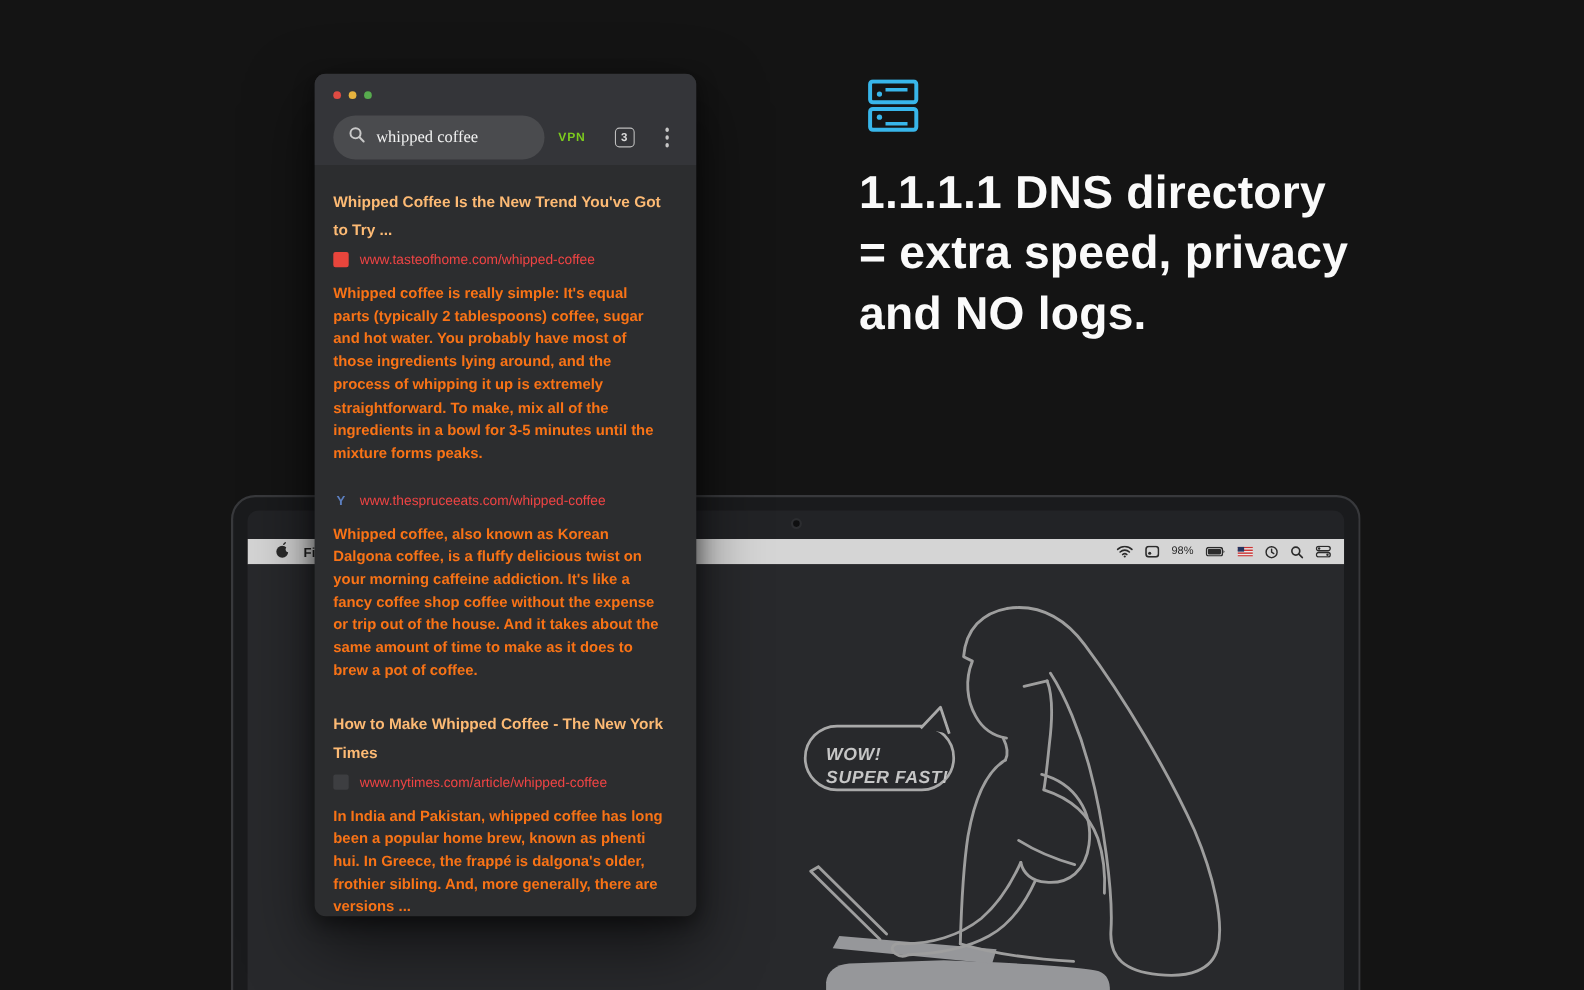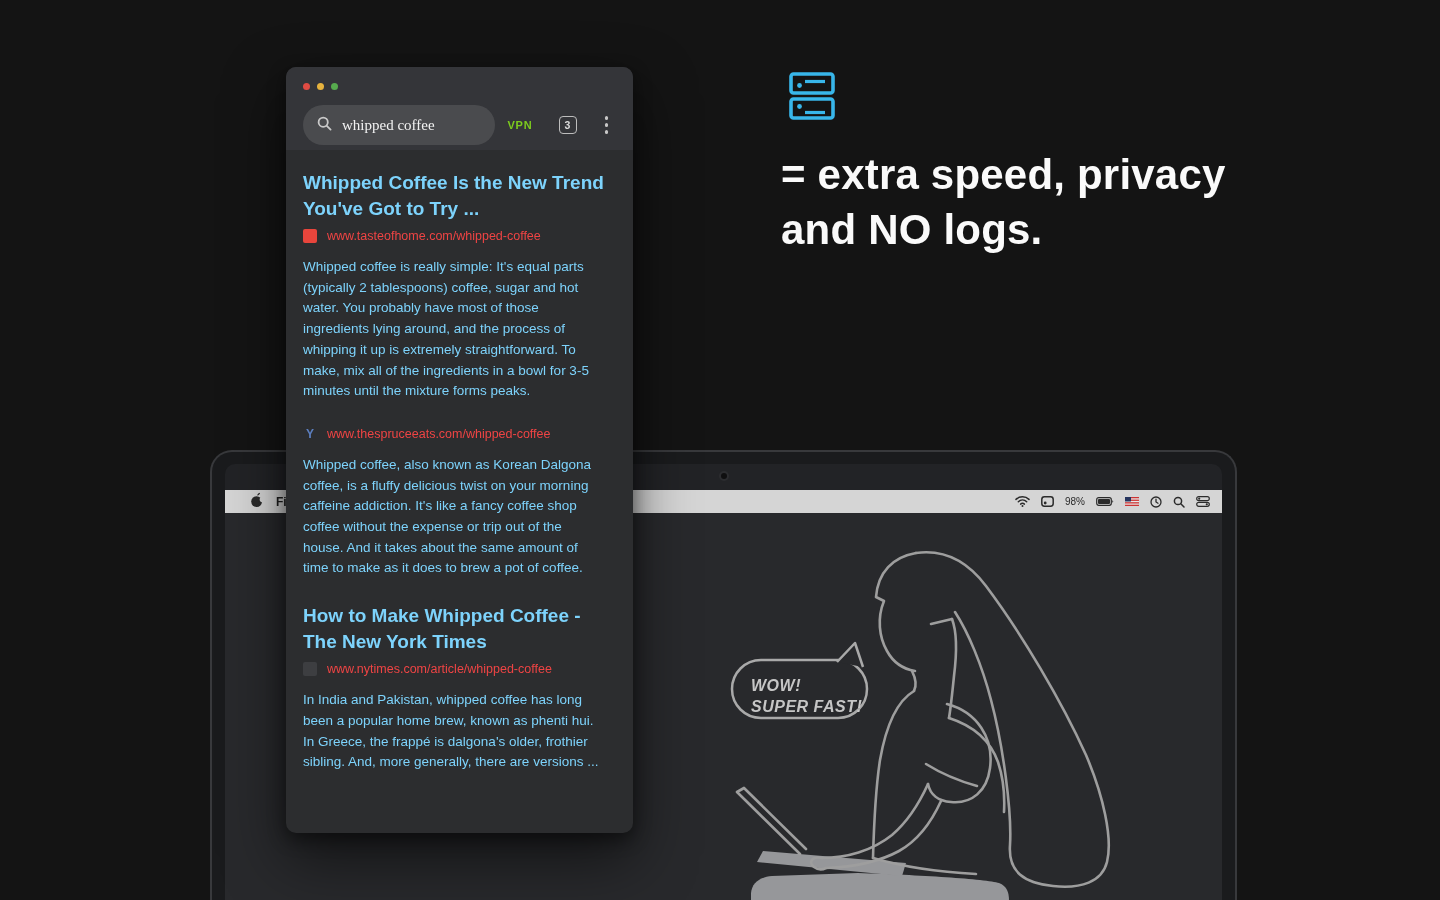--- a/index.html
+++ b/index.html
@@ -50,31 +50,31 @@
                   font-size:15px; width:140px; font-family:Liberation Serif, serif; }
   .hdr-right { margin-left:auto; display:flex; align-items:center; gap:26px; padding-right:6px; }
   .vpn { color:#7ccb1e; font-size:11px; font-weight:700; letter-spacing:0.8px; }
   .tabbox { width:18px; height:18px; border:1.8px solid #bdbdbd; border-radius:4px;
             color:#dcdcdc; font-size:10.5px; font-weight:700; display:flex;
             align-items:center; justify-content:center; }
   .kebab { display:flex; flex-direction:column; gap:3.5px; padding:2px; }
   .kebab i { width:3.5px; height:3.5px; border-radius:50%; background:#c7c7c7; display:block; }
 
   .results { padding:20px 13px 0 17px; }
-  .r-title { font-size:19px; line-height:26px; font-weight:700; color:#7dd3fc;
+  .r-title { font-size:14px; line-height:26px; font-weight:700; color:#fdba74;
              margin-bottom:6px; max-width:302px; }
   .r-urlrow { display:flex; align-items:center; gap:10px; height:16px; margin-bottom:13px; }
   .fav { width:14px; height:14px; border-radius:2px; flex:0 0 auto; display:flex;
          align-items:center; justify-content:center; font-size:12px; font-weight:700; }
   .fav-toh { background:#e8453c; }
   .fav-spruce { background:transparent; color:#5c7fc0; }
   .fav-nyt { background:#3d3e41; }
   .r-url { font-size:12.5px; color:#ef4444; }
-  .r-desc { font-size:13.5px; line-height:20.7px; color:#7dd3fc; margin-bottom:24px;
-            max-width:302px; }
+  .r-desc { font-size:13.5px; line-height:20.7px; color:#f97316; margin-bottom:24px;
+            max-width:302px;font-weight:bold; }
 </style>
 </head>
 <body>
 
 <div class="stage">
 
   <div class="laptop">
     <div class="webcam"></div>
     <div class="screen">
 
@@ -183,20 +183,21 @@
       <svg width="48" height="50" viewBox="0 0 48 50" fill="none">
         <rect x="2" y="2" width="42" height="19" rx="2.5" stroke="#38b6ea" stroke-width="3.6"></rect>
         <circle cx="10.5" cy="13.5" r="2.4" fill="#38b6ea"></circle>
         <path d="M16 9.5 L36 9.5" stroke="#38b6ea" stroke-width="3.2"></path>
         <rect x="2" y="27" width="42" height="19" rx="2.5" stroke="#38b6ea" stroke-width="3.6"></rect>
         <circle cx="10.5" cy="34.5" r="2.4" fill="#38b6ea"></circle>
         <path d="M16 40.5 L36 40.5" stroke="#38b6ea" stroke-width="3.2"></path>
       </svg>
     </span>
     <div class="hero-heading">
+      <div>1.1.1.1 DNS directory</div>
       <div>= extra speed, privacy</div>
       <div>and NO logs.</div>
     </div>
   </div>
 
   <div class="panel">
     <div class="panel-header">
       <div class="win-dots">
         <span class="win-dot dot-close"></span>
         <span class="win-dot dot-min"></span>

